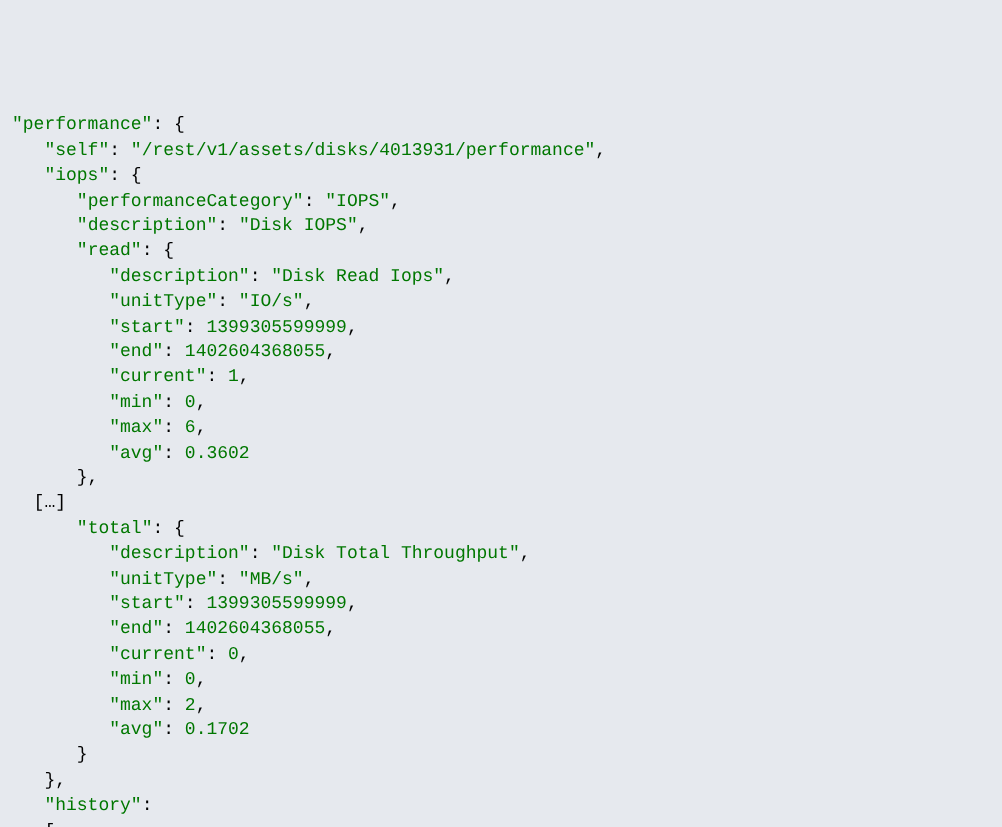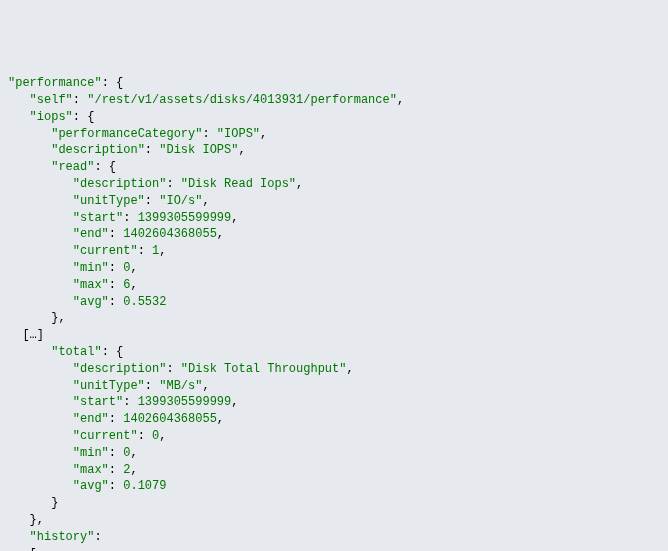--- a/index.html
+++ b/index.html
@@ -26,32 +26,32 @@
 <span>      <span class="green">"performanceCategory"</span>: <span class="green">"IOPS"</span>,</span>
 <span>      <span class="green">"description"</span>: <span class="green">"Disk IOPS"</span>,</span>
 <span>      <span class="green">"read"</span>: {</span>
 <span>         <span class="green">"description"</span>: <span class="green">"Disk Read Iops"</span>,</span>
 <span>         <span class="green">"unitType"</span>: <span class="green">"IO/s"</span>,</span>
 <span>         <span class="green">"start"</span>: <span class="green">1399305599999</span>,</span>
 <span>         <span class="green">"end"</span>: <span class="green">1402604368055</span>,</span>
 <span>         <span class="green">"current"</span>: <span class="green">1</span>,</span>
 <span>         <span class="green">"min"</span>: <span class="green">0</span>,</span>
 <span>         <span class="green">"max"</span>: <span class="green">6</span>,</span>
-<span>         <span class="green">"avg"</span>: <span class="green">0.5532</span></span>
+<span>         <span class="green">"avg"</span>: <span class="green">0.3602</span></span>
 <span>      },</span>
 <span>  […]</span>
 <span>      <span class="green">"total"</span>: {</span>
 <span>         <span class="green">"description"</span>: <span class="green">"Disk Total Throughput"</span>,</span>
 <span>         <span class="green">"unitType"</span>: <span class="green">"MB/s"</span>,</span>
 <span>         <span class="green">"start"</span>: <span class="green">1399305599999</span>,</span>
 <span>         <span class="green">"end"</span>: <span class="green">1402604368055</span>,</span>
 <span>         <span class="green">"current"</span>: <span class="green">0</span>,</span>
 <span>         <span class="green">"min"</span>: <span class="green">0</span>,</span>
 <span>         <span class="green">"max"</span>: <span class="green">2</span>,</span>
-<span>         <span class="green">"avg"</span>: <span class="green">0.1079</span></span>
+<span>         <span class="green">"avg"</span>: <span class="green">0.1702</span></span>
 <span>      }</span>
 <span>   },</span>
 <span>   <span class="green">"history"</span>:</span>
 <span>   [</span>
 
 
 
 
 
 

